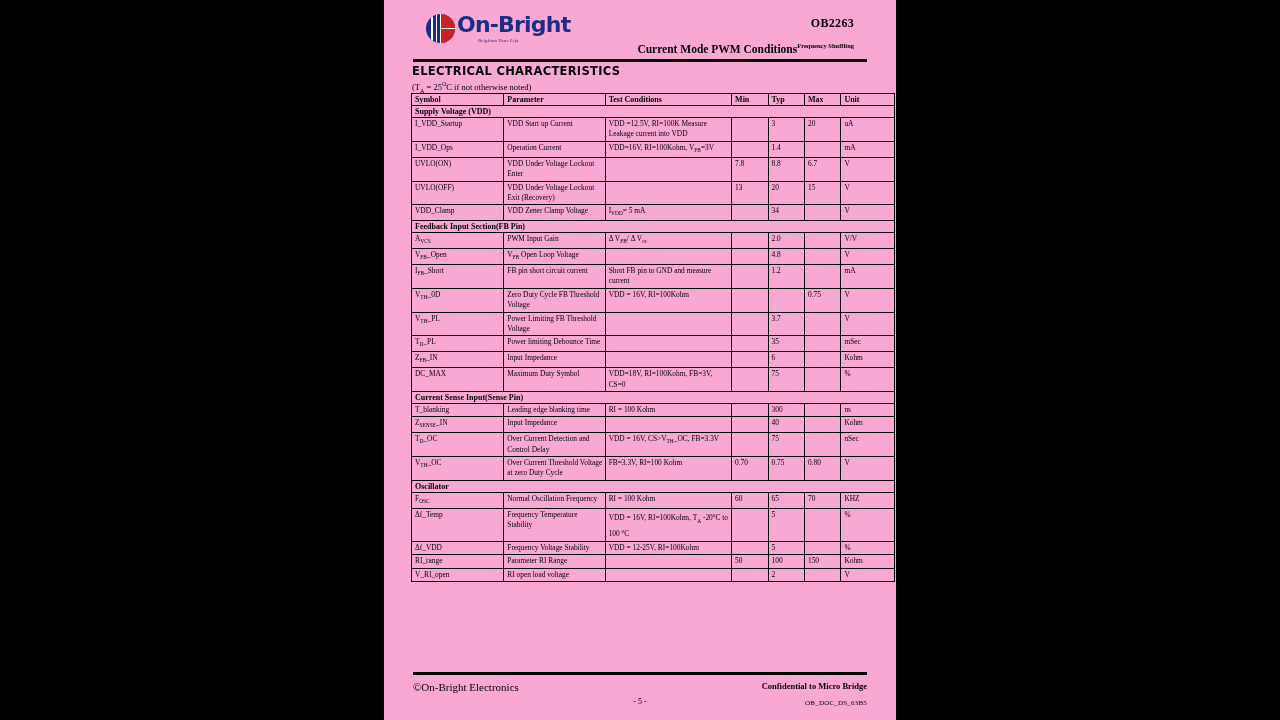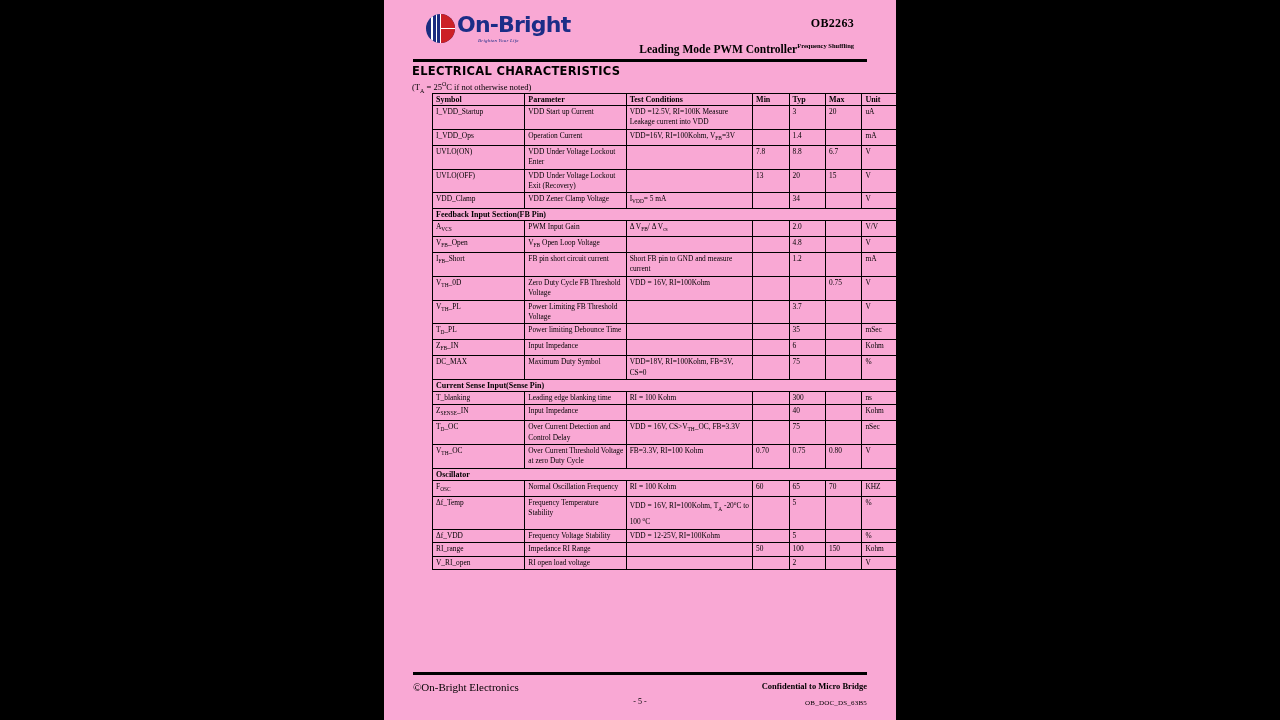--- a/index.html
+++ b/index.html
@@ -146,21 +146,20 @@
   
   #spec-table {
     position: absolute;
     left: 27px; top: 93px;
     width: 484px;
     border-collapse: collapse;
     table-layout: fixed;
     font-family: "Liberation Serif", serif;
     font-size: 7.4px;
     color: #000000;
-    margin-left: 21px;
   }
   #spec-table td, #spec-table th {
     border: 0.8px solid #000000;
     padding: 1px 2px 1px 3px;
     vertical-align: top;
     line-height: 10.4px;
     text-align: left;
     font-weight: normal;
   }
   #spec-table thead th {
@@ -246,21 +245,21 @@
           <div class="vs2"></div>
           <div class="vmid"></div>
           <div class="hmid"></div>
         </div>
         <div id="logo-text">On-Bright</div>
         <div id="logo-tag">Brighten Your Life</div>
       </div>
 
       <div id="partno">OB2263</div>
 
-      <div id="subtitle"><span>Leading Mode PWM Controller</span><sup>Frequency Shuffling</sup></div>
+      <div id="subtitle"><span>Current Mode PWM Conditions</span><sup>Frequency Shuffling</sup></div>
     </div>
 
     <div id="rule-top"></div>
 
     <div id="sect-title">ELECTRICAL CHARACTERISTICS</div>
 
     <div id="cond-note"><span>(T</span><sub>A</sub><span> = 25</span><sup>O</sup><span>C if not otherwise noted)</span></div>
 
     <table id="spec-table">
       <colgroup>
@@ -277,20 +276,23 @@
             <th>Symbol</th>
             <th>Parameter</th>
             <th>Test Conditions</th>
             <th>Min</th>
             <th>Typ</th>
             <th>Max</th>
             <th>Unit</th>
           </tr>
       </thead>
       <tbody id="tbody">
+          <tr class="grp">
+            <td colspan="7">Supply Voltage (VDD)</td>
+          </tr>
           <tr>
             <td>I_VDD_Startup</td>
             <td>VDD Start up Current</td>
             <td>VDD =12.5V, RI=100K Measure Leakage current into VDD</td>
             <td></td>
             <td>3</td>
             <td>20</td>
             <td>uA</td>
           </tr>
           <tr>
@@ -468,21 +470,21 @@
             <td>Δf_VDD</td>
             <td>Frequency Voltage Stability</td>
             <td>VDD = 12-25V, RI=100Kohm</td>
             <td></td>
             <td>5</td>
             <td></td>
             <td>%</td>
           </tr>
           <tr>
             <td>RI_range</td>
-            <td>Impedance RI Range</td>
+            <td>Parameter RI Range</td>
             <td></td>
             <td>50</td>
             <td>100</td>
             <td>150</td>
             <td>Kohm</td>
           </tr>
           <tr>
             <td>V_RI_open</td>
             <td>RI open load voltage</td>
             <td></td>

